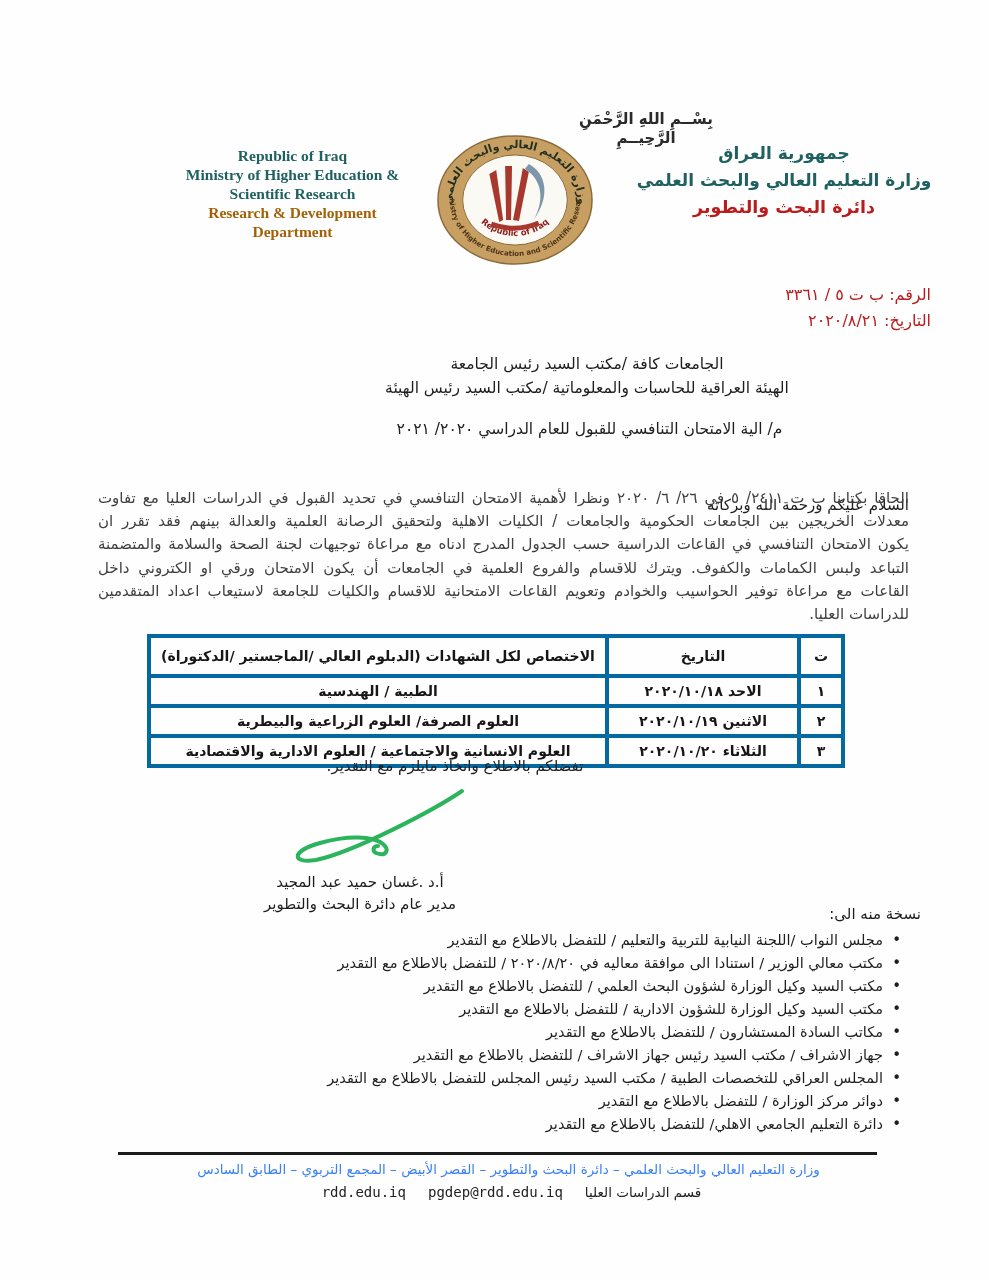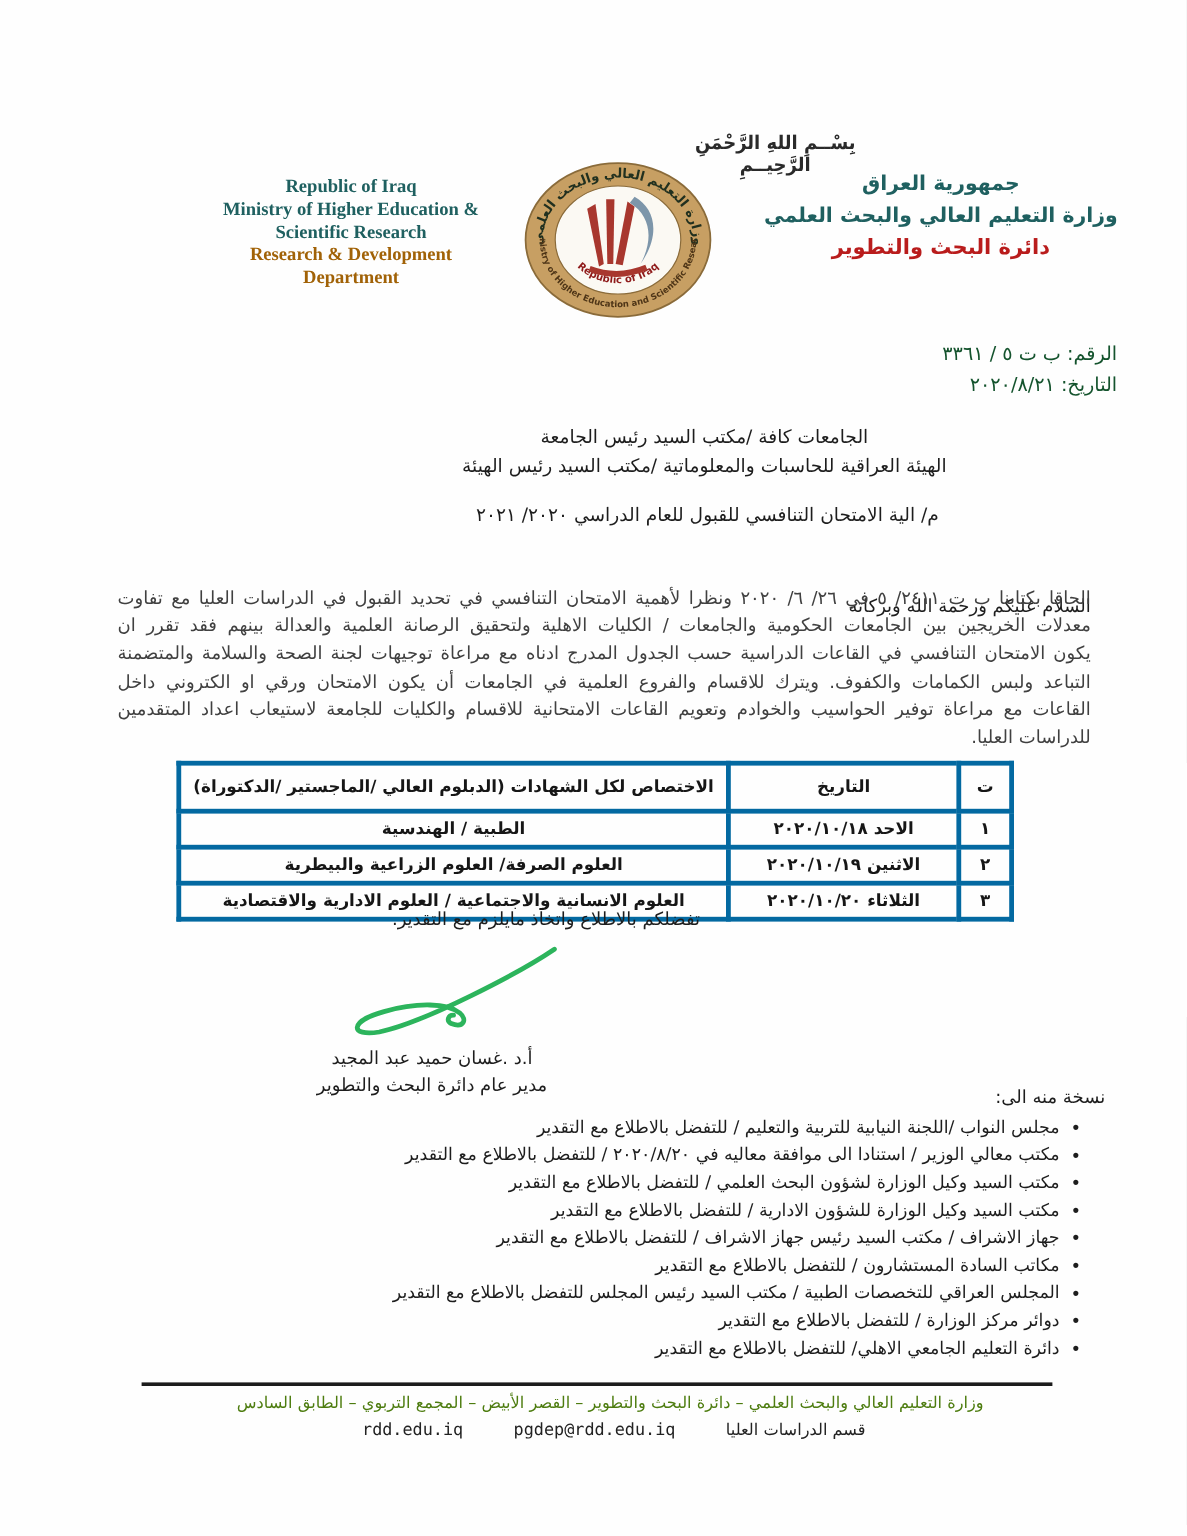--- a/index.html
+++ b/index.html
@@ -23,21 +23,21 @@
   .hdr-ar {
     position:absolute; top:140px; right:50px; width:310px; text-align:center;
     font-weight:bold; font-size:17px; line-height:27px; color:#1f6060;
     direction:rtl;
   }
   .hdr-ar .red { color:#b91c1c; font-size:17.5px; }
   .logo { position:absolute; top:134px; left:436px; width:158px; height:132px; }
   
   .ref {
     position:absolute; top:282px; right:58px; text-align:right;
-    direction:rtl; font-size:16px; line-height:26px; color:#14532d;
+    direction:rtl; font-size:16px; line-height:26px; color:#b91c1c;
   }
   
   .addr {
     position:absolute; top:352px; left:240px; right:55px; text-align:center;
     direction:rtl; font-size:15.5px; line-height:24px;
   }
   .subject {
     position:absolute; top:420px; left:240px; right:50px; text-align:center;
     direction:rtl; font-size:15.5px;
   }
@@ -69,24 +69,24 @@
   
   .cc-label { position:absolute; top:905px; right:68px; direction:rtl; font-size:15px; }
   ul.cc {
     position:absolute; top:929px; right:88px; left:40px; direction:rtl;
     list-style:none; margin:0; padding:0; font-size:14.5px; line-height:23px;
   }
   ul.cc li { position:relative; padding-right:18px; }
   ul.cc li::before { content:"•"; position:absolute; right:0; top:0; font-size:15px; }
   
   .rule { position:absolute; top:1152px; left:118px; right:112px; height:3px; background:#1c1c1c; }
-  .footer1 { position:absolute; top:1161px; left:0; right:0; text-align:center; direction:rtl; font-size:13.5px; color:#4d7c0f;margin-left:28px; }
+  .footer1 { position:absolute; top:1161px; left:0; right:0; text-align:center; direction:rtl; font-size:13.5px; color:#3b82f6;margin-left:28px; }
   .footer2 {
     position:absolute; top:1184px; left:0; right:0;
-    display:flex; justify-content:center; align-items:baseline; gap:42px;
+    display:flex; justify-content:center; align-items:baseline; gap:22px;
     font-family:"DejaVu Sans Mono", monospace; font-size:14px; color:#222;
   }
   .footer2 .ar { font-family:"DejaVu Sans", sans-serif; direction:rtl; font-size:13.5px; margin-right:-34px; }
 </style>
 </head>
 <body>
 
 <div class="page">
 
   <div class="bismillah">بِسْــمِ اللهِ الرَّحْمَنِ الرَّحِيــمِ</div>
@@ -197,22 +197,22 @@
     <div>أ.د .غسان حميد عبد المجيد</div>
     <div>مدير عام دائرة البحث والتطوير</div>
   </div>
 
   <div class="cc-label">نسخة منه الى:</div>
   <ul class="cc">
     <li>مجلس النواب /اللجنة النيابية للتربية والتعليم / للتفضل بالاطلاع مع التقدير</li>
     <li>مكتب معالي الوزير / استنادا الى موافقة معاليه في ٢٠٢٠/٨/٢٠ / للتفضل بالاطلاع مع التقدير</li>
     <li>مكتب السيد وكيل الوزارة لشؤون البحث العلمي / للتفضل بالاطلاع مع التقدير</li>
     <li>مكتب السيد وكيل الوزارة للشؤون الادارية / للتفضل بالاطلاع مع التقدير</li>
+    <li>مكاتب السادة المستشارون / للتفضل بالاطلاع مع التقدير</li>
     <li>جهاز الاشراف / مكتب السيد رئيس جهاز الاشراف / للتفضل بالاطلاع مع التقدير</li>
-    <li>مكاتب السادة المستشارون / للتفضل بالاطلاع مع التقدير</li>
     <li>المجلس العراقي للتخصصات الطبية / مكتب السيد رئيس المجلس للتفضل بالاطلاع مع التقدير</li>
     <li>دوائر مركز الوزارة / للتفضل بالاطلاع مع التقدير</li>
     <li>دائرة التعليم الجامعي الاهلي/  للتفضل بالاطلاع مع التقدير</li>
   </ul>
 
   <div class="rule"></div>
   <div class="footer1">وزارة التعليم العالي والبحث العلمي – دائرة البحث والتطوير – القصر الأبيض – المجمع التربوي – الطابق السادس</div>
   <div class="footer2">
     <span>rdd.edu.iq</span>
     <span>pgdep@rdd.edu.iq</span>

